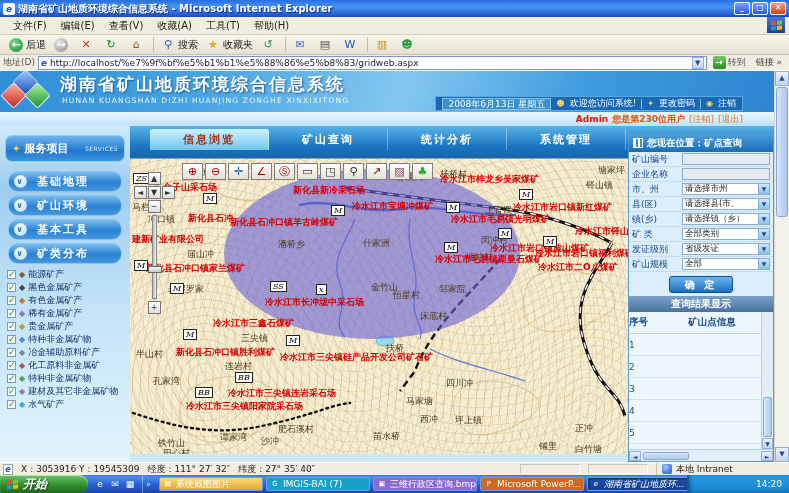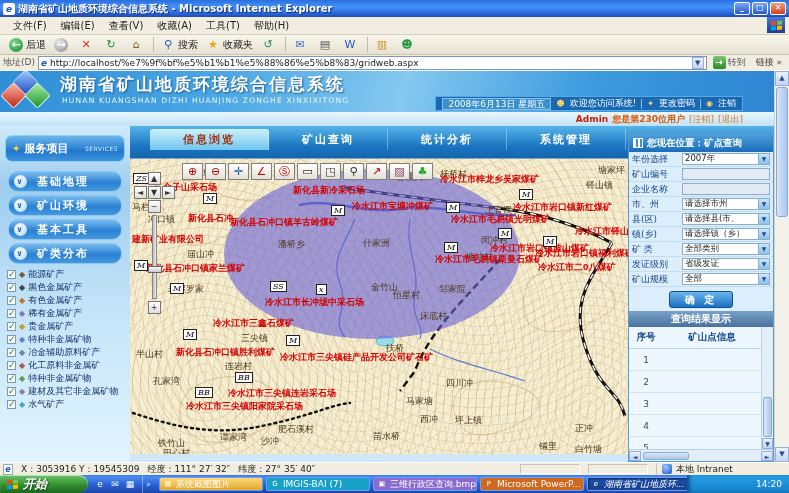--- a/index.html
+++ b/index.html
@@ -151,21 +151,21 @@
   .rp-submit{height:24px;flex:none;display:flex;align-items:center;justify-content:center;}
   .ok-btn{width:64px;height:17px;background:linear-gradient(180deg,#6ab6ec,#1a70c2);
     border:1px solid #0c4f96;border-radius:3px;color:#fff;font-weight:bold;font-size:10px;
     text-align:center;line-height:15px;letter-spacing:3px;}
   .rp-results-title{height:16px;flex:none;background:linear-gradient(180deg,#7aa2c8,#48729e);
     color:#fff;font-weight:bold;text-align:center;line-height:16px;font-size:10px;}
   .rp-table{flex:1;background:#eef7fe;display:flex;overflow:hidden;}
   .rp-tbl-main{flex:1;display:flex;flex-direction:column;}
   .rp-thead{display:flex;height:22px;flex:none;align-items:center;border-bottom:1px solid #b8d4ea;
     color:#14468c;font-weight:bold;font-size:9.5px;}
-  .col-no{width:34px;text-align:center;flex:none;}
+  .col-no{width:34px;flex:none;}
   .col-info{flex:1;text-align:center;}
   .rp-trow{display:flex;height:22px;flex:none;align-items:center;border-bottom:1px solid #cfe4f4;color:#334a66;font-size:9px;}
   .rp-vscroll{width:12px;flex:none;background:#e4eef8;border-left:1px solid #b8d4ea;
     display:flex;flex-direction:column;justify-content:flex-end;}
   .vs-thumb{height:40px;margin:1px;background:linear-gradient(90deg,#d8e8fa,#aac8ec);border:1px solid #8cacd8;border-radius:2px;}
   .vs-btn{height:11px;background:linear-gradient(180deg,#e8f0fc,#c0d4f0);border:1px solid #98b0d8;
     color:#2a4a8a;font-size:6px;text-align:center;line-height:10px;}
   .rp-hscroll{height:12px;flex:none;background:#e4eef8;border-top:1px solid #b8d4ea;display:flex;align-items:center;}
   .hs-btn{width:12px;height:10px;background:linear-gradient(180deg,#e8f0fc,#c0d4f0);border:1px solid #98b0d8;
     color:#2a4a8a;font-size:6px;text-align:center;line-height:9px;flex:none;}
@@ -522,21 +522,21 @@
       <span class="map-label-red" style="left: 58px; top: 53px;">新化县石冲</span>
       <span class="map-label-red" style="left: 100px; top: 57px;">新化县石冲口镇羊古岭煤矿</span>
       <span class="map-label-red" style="left: 383px; top: 42px;">冷水江市岩口镇新红煤矿</span>
       <span class="map-label-red" style="left: 321px; top: 54px;">冷水江市毛易镇光明煤矿</span>
       <span class="map-label-red" style="left: 2px; top: 74px;">建新矿业有限公司</span>
       <span class="map-label-red" style="left: 445px; top: 66px;">冷水江市铎山镇</span>
       <span class="map-label-red" style="left: 16px; top: 103px;">新化县石冲口镇家兰煤矿</span>
       <span class="map-label-red" style="left: 360px; top: 83px;">冷水江市岩口镇波山煤矿</span>
       <span class="map-label-red" style="left: 405px; top: 88px;">冷水江市岩口镇福利煤矿</span>
       <span class="map-label-red" style="left: 305px; top: 94px;">冷水江市毛易镇栗曼石煤矿</span>
-      <span class="map-label-red" style="left: 408px; top: 102px; font-family: Liberation Mono, monospace;">冷水江市二O八煤矿</span>
+      <span class="map-label-red" style="left: 408px; top: 102px;">冷水江市二O八煤矿</span>
       <span class="map-label-red" style="left: 135px; top: 137px;">冷水江市长冲垅中采石场</span>
       <span class="map-label-red" style="left: 83px; top: 158px;">冷水江市三鑫石煤矿</span>
       <span class="map-label-red" style="left: 46px; top: 187px;">新化县石冲口镇胜利煤矿</span>
       <span class="map-label-red" style="left: 150px; top: 192px;">冷水江市三尖镇硅产品开发公司矿石矿</span>
       <span class="map-label-red" style="left: 98px; top: 228px;">冷水江市三尖镇连岩采石场</span>
       <span class="map-label-red" style="left: 56px; top: 241px;">冷水江市三尖镇阳家院采石场</span>
     </div>
   <div>
 
   <span class="map-place" style="left: 55px; top: 8px;">大米坪</span>
@@ -627,27 +627,20 @@
 </div>
 <div class="below-map"></div>
 
 <div class="rightpanel">
   <div class="rp-header">
     <span class="rp-grid-ico"></span>
     <span>您现在位置：矿点查询</span>
   </div>
   <div class="rp-form">
 
-      <div class="rp-row select">
-        <span class="rp-label">年份选择</span>
-        <span class="rp-ctrl">
-          <span>2007年</span>
-          <span class="rp-dd"></span>
-        </span>
-      </div>
 
       <div class="rp-row input">
         <span class="rp-label">矿山编号</span>
         <span class="rp-ctrl">
           <span></span>
 
         </span>
       </div>
 
       <div class="rp-row input">

